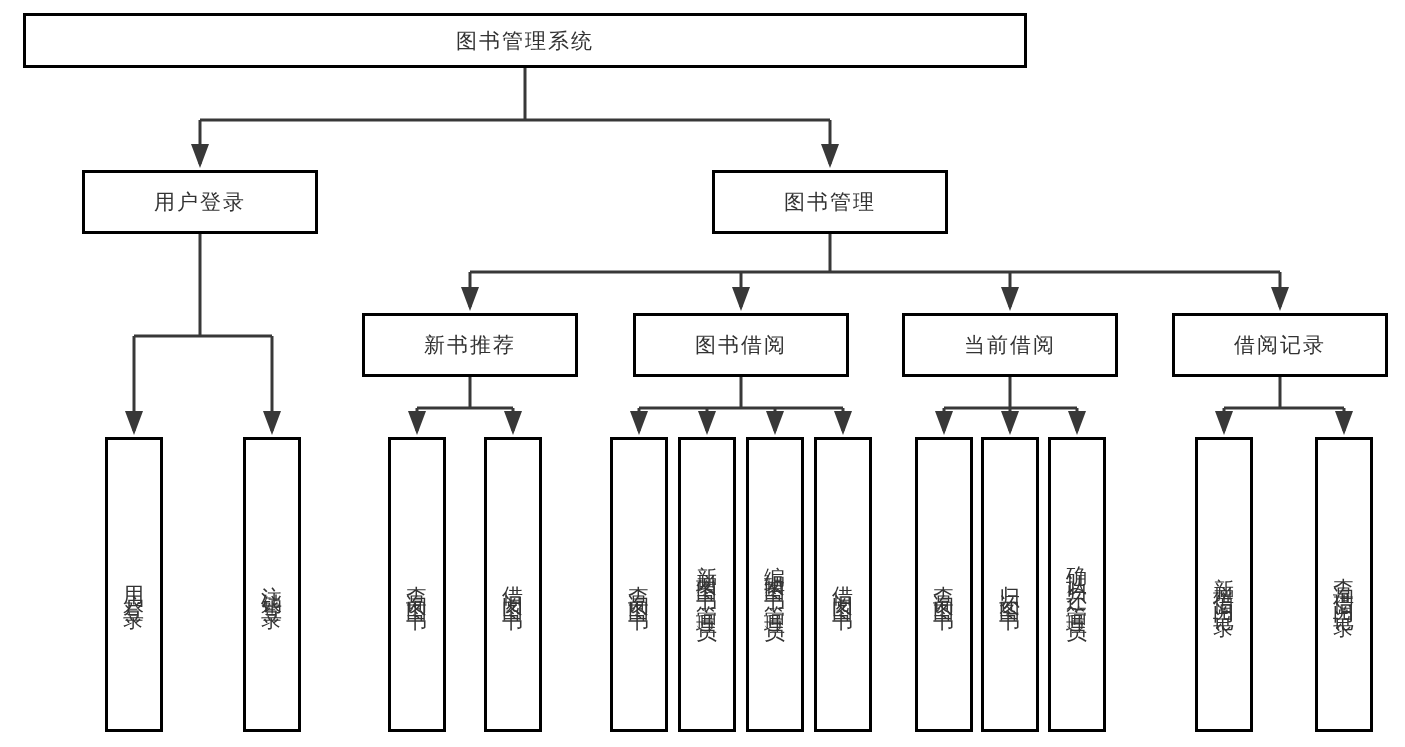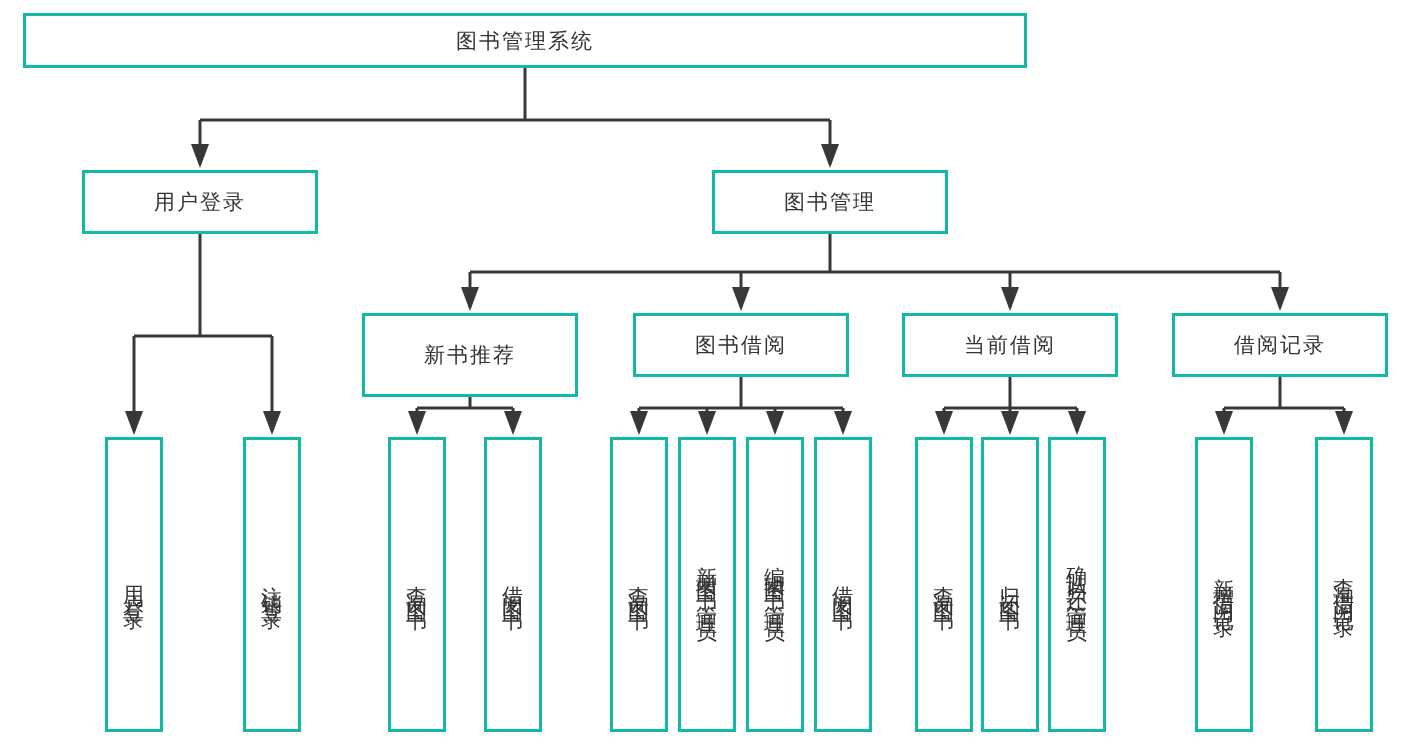--- a/index.html
+++ b/index.html
@@ -14,21 +14,21 @@
   }
   .connectors {
     position: absolute;
     left: 0; top: 0;
     width: 1405px; height: 747px;
   }
   .box {
     position: absolute;
     box-sizing: border-box;
     background: #ffffff;
-    border: 3px solid #14b8a6;
+    border: 3px solid #000000;
     display: flex;
     align-items: center;
     justify-content: center;
   }
   .box.h {
     font-size: 21px;
     letter-spacing: 2px;
     white-space: nowrap;
   }
   .box.v .vt {
@@ -91,21 +91,21 @@
       <line x1="1224" y1="408" x2="1224" y2="431"></line>
       <line x1="1344" y1="408" x2="1344" y2="431"></line>
     </g>
   </svg>
 
   <div class="box h" style="left:23px; top:13px; width:1004px; height:55px;">图书管理系统</div>
 
   <div class="box h" style="left:82px; top:170px; width:236px; height:64px;">用户登录</div>
   <div class="box h" style="left:712px; top:170px; width:236px; height:64px;">图书管理</div>
 
-  <div class="box h" style="left:362px; top:313px; width:216px; height:84px;">新书推荐</div>
+  <div class="box h" style="left:362px; top:313px; width:216px; height:64px;">新书推荐</div>
   <div class="box h" style="left:633px; top:313px; width:216px; height:64px;">图书借阅</div>
   <div class="box h" style="left:902px; top:313px; width:216px; height:64px;">当前借阅</div>
   <div class="box h" style="left:1172px; top:313px; width:216px; height:64px;">借阅记录</div>
 
   <div class="box v" style="left:105px; top:437px; width:58px; height:295px;">
     <span class="vt">用户登录</span>
   </div>
   <div class="box v" style="left:243px; top:437px; width:58px; height:295px;">
     <span class="vt">注销登录</span>
   </div>

